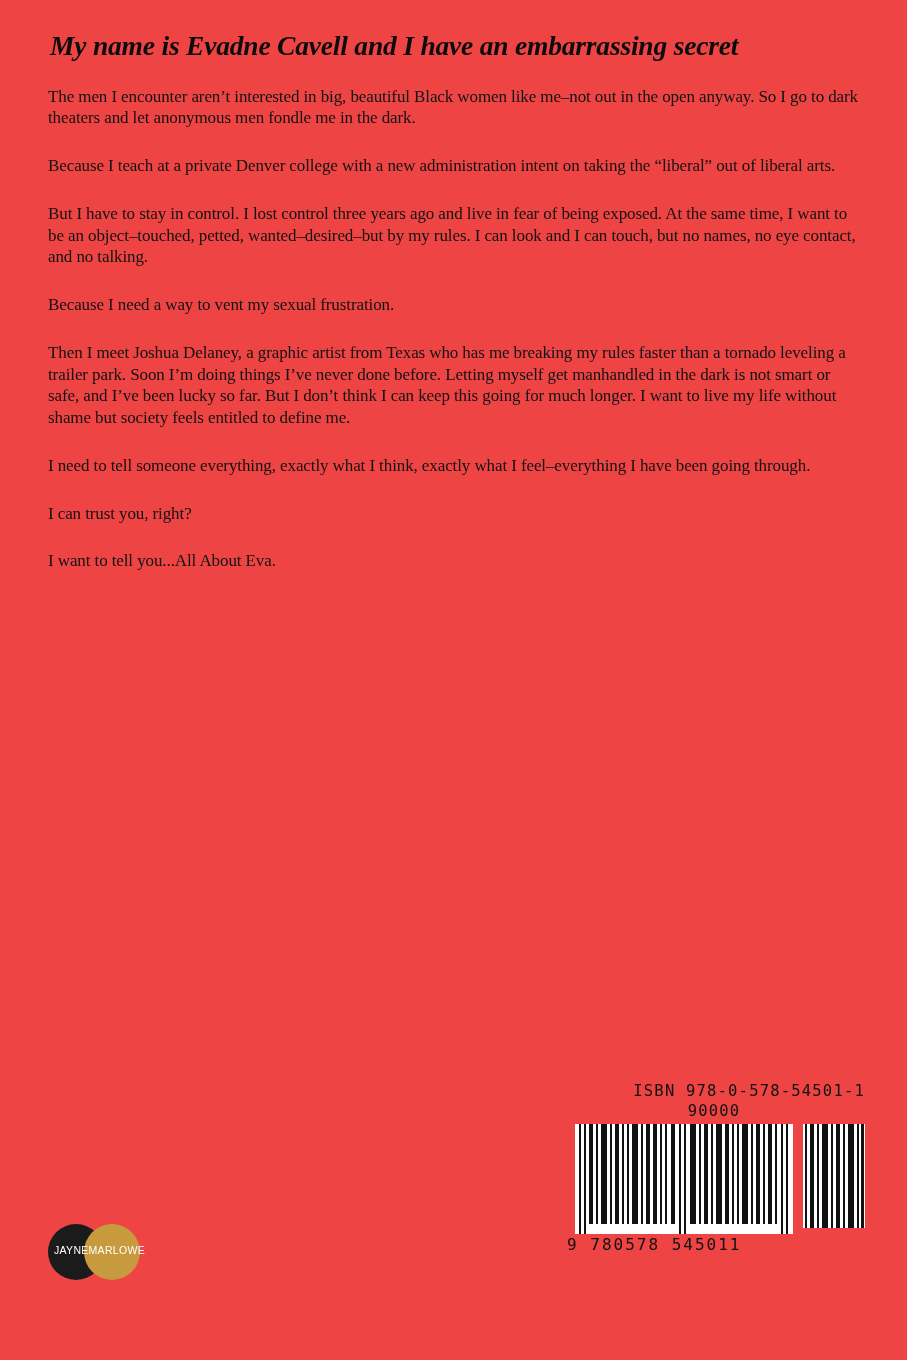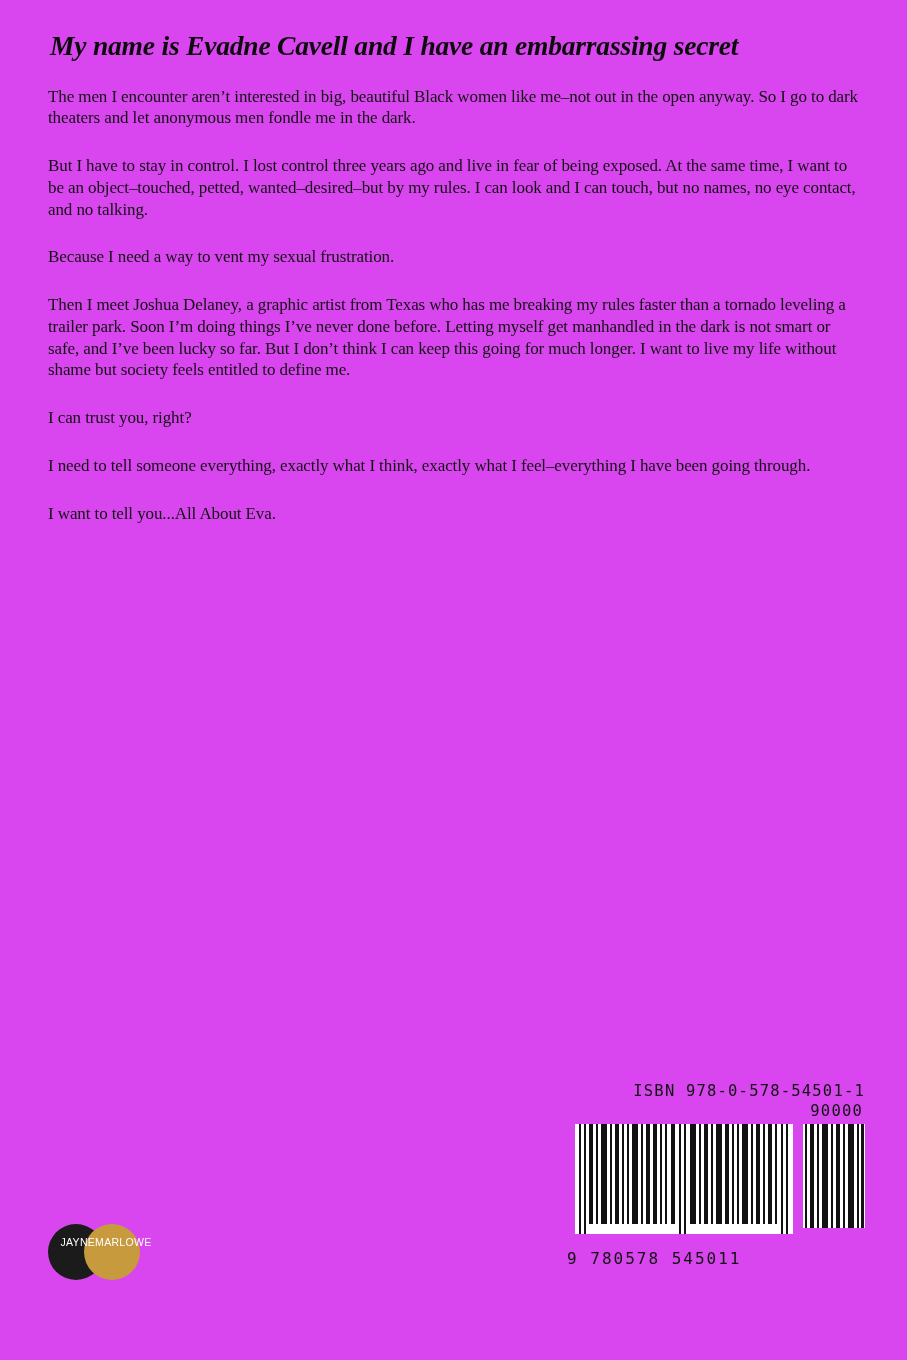--- a/index.html
+++ b/index.html
@@ -12,21 +12,21 @@
     height: 1360px;
     position: relative;
     font-family: "Liberation Serif", serif;
     color: #111111;
     overflow: hidden;
   }
 
   .page {
     position: absolute;
     inset: 0;
-    background: #d946ef;
+    background: #ef4444;
   }
 
   .content {
     position: absolute;
     left: 48px;
     top: 30px;
     width: 810px;
   }
 
   .headline {
@@ -72,23 +72,22 @@
     left: 0;
     background: #1b1b1b;
   }
   .logo .disc-gold {
     left: 36px;
     background: #c79a3e;
   }
   .logo .logo-text {
     position: absolute;
     left: 6px;
-    top: 16px;
+    top: 24px;
     width: 104px;
-    text-align: center;
     font-family: "Liberation Sans", sans-serif;
     font-size: 10.5px;
     letter-spacing: 0.3px;
     color: #ffffff;
     z-index: 3;
     white-space: nowrap;
   }
   .logo .logo-text .lt-second { color: #ffffff; }
 
   
@@ -106,21 +105,21 @@
     color: #111;
     text-align: right;
     margin: 0 0 2px 0;
     white-space: nowrap;
   }
   .addon-line {
     font-family: "DejaVu Sans Mono", monospace;
     font-size: 15.5px;
     letter-spacing: 1.2px;
     color: #111;
-    text-align: right;
+    text-align: center;
     margin: 0 0 4px 0;
     white-space: nowrap;
     padding-right: 2px;
   }
   .bars-row {
     display: flex;
     align-items: flex-end;
     gap: 10px;
     justify-content: flex-end;
   }
@@ -133,46 +132,47 @@
     width: 62px;
     height: 110px;
     position: relative;
   }
   .bars-svg { display: block; }
   .barcode-digits {
     font-family: "DejaVu Sans Mono", monospace;
     font-size: 16px;
     letter-spacing: 2px;
     color: #111;
-    margin-top: 15px;
+    margin-top: 1px;
     white-space: nowrap;
     text-align: left;
     padding-left: 2px;
   }
   .barcode-digits-wrap {
     display: flex;
     justify-content: flex-start;
     width: 300px;
   }
 </style>
 </head>
 <body>
 
 <div class="page">
 
   <div class="content">
 
     <h1 class="headline">My name is Evadne Cavell and I have an embarrassing secret</h1>
 
     <p class="para">The men I encounter aren’t interested in big, beautiful Black women like me–not out in the open anyway. So I go to dark theaters and let anonymous men fondle me in the dark.</p>
+    <p class="para">Because I teach at a private Denver college with a new administration intent on taking the “liberal” out of liberal arts.</p>
     <p class="para">But I have to stay in control. I lost control three years ago and live in fear of being exposed. At the same time, I want to be an object–touched, petted, wanted–desired–but by my rules. I can look and I can touch, but no names, no eye contact, and no talking.</p>
     <p class="para">Because I need a way to vent my sexual frustration.</p>
     <p class="para">Then I meet Joshua Delaney, a graphic artist from Texas who has me breaking my rules faster than a tornado leveling a trailer park. Soon I’m doing things I’ve never done before. Letting myself get manhandled in the dark is not smart or safe, and I’ve been lucky so far. But I don’t think I can keep this going for much longer. I want to live my life without shame but society feels entitled to define me.</p>
+    <p class="para">I need to tell someone everything, exactly what I think, exactly what I feel–everything I have been going through.</p>
     <p class="para">I can trust you, right?</p>
-    <p class="para">I need to tell someone everything, exactly what I think, exactly what I feel–everything I have been going through.</p>
     <p class="para last">I want to tell you...All About Eva.</p>
 
   </div>
 
   <div class="logo">
     <div class="disc disc-dark"></div>
     <div class="disc disc-gold"></div>
     <div class="logo-text">
       <span class="lt-first">JAYNE</span><span class="lt-second">MARLOWE</span>
     </div>

